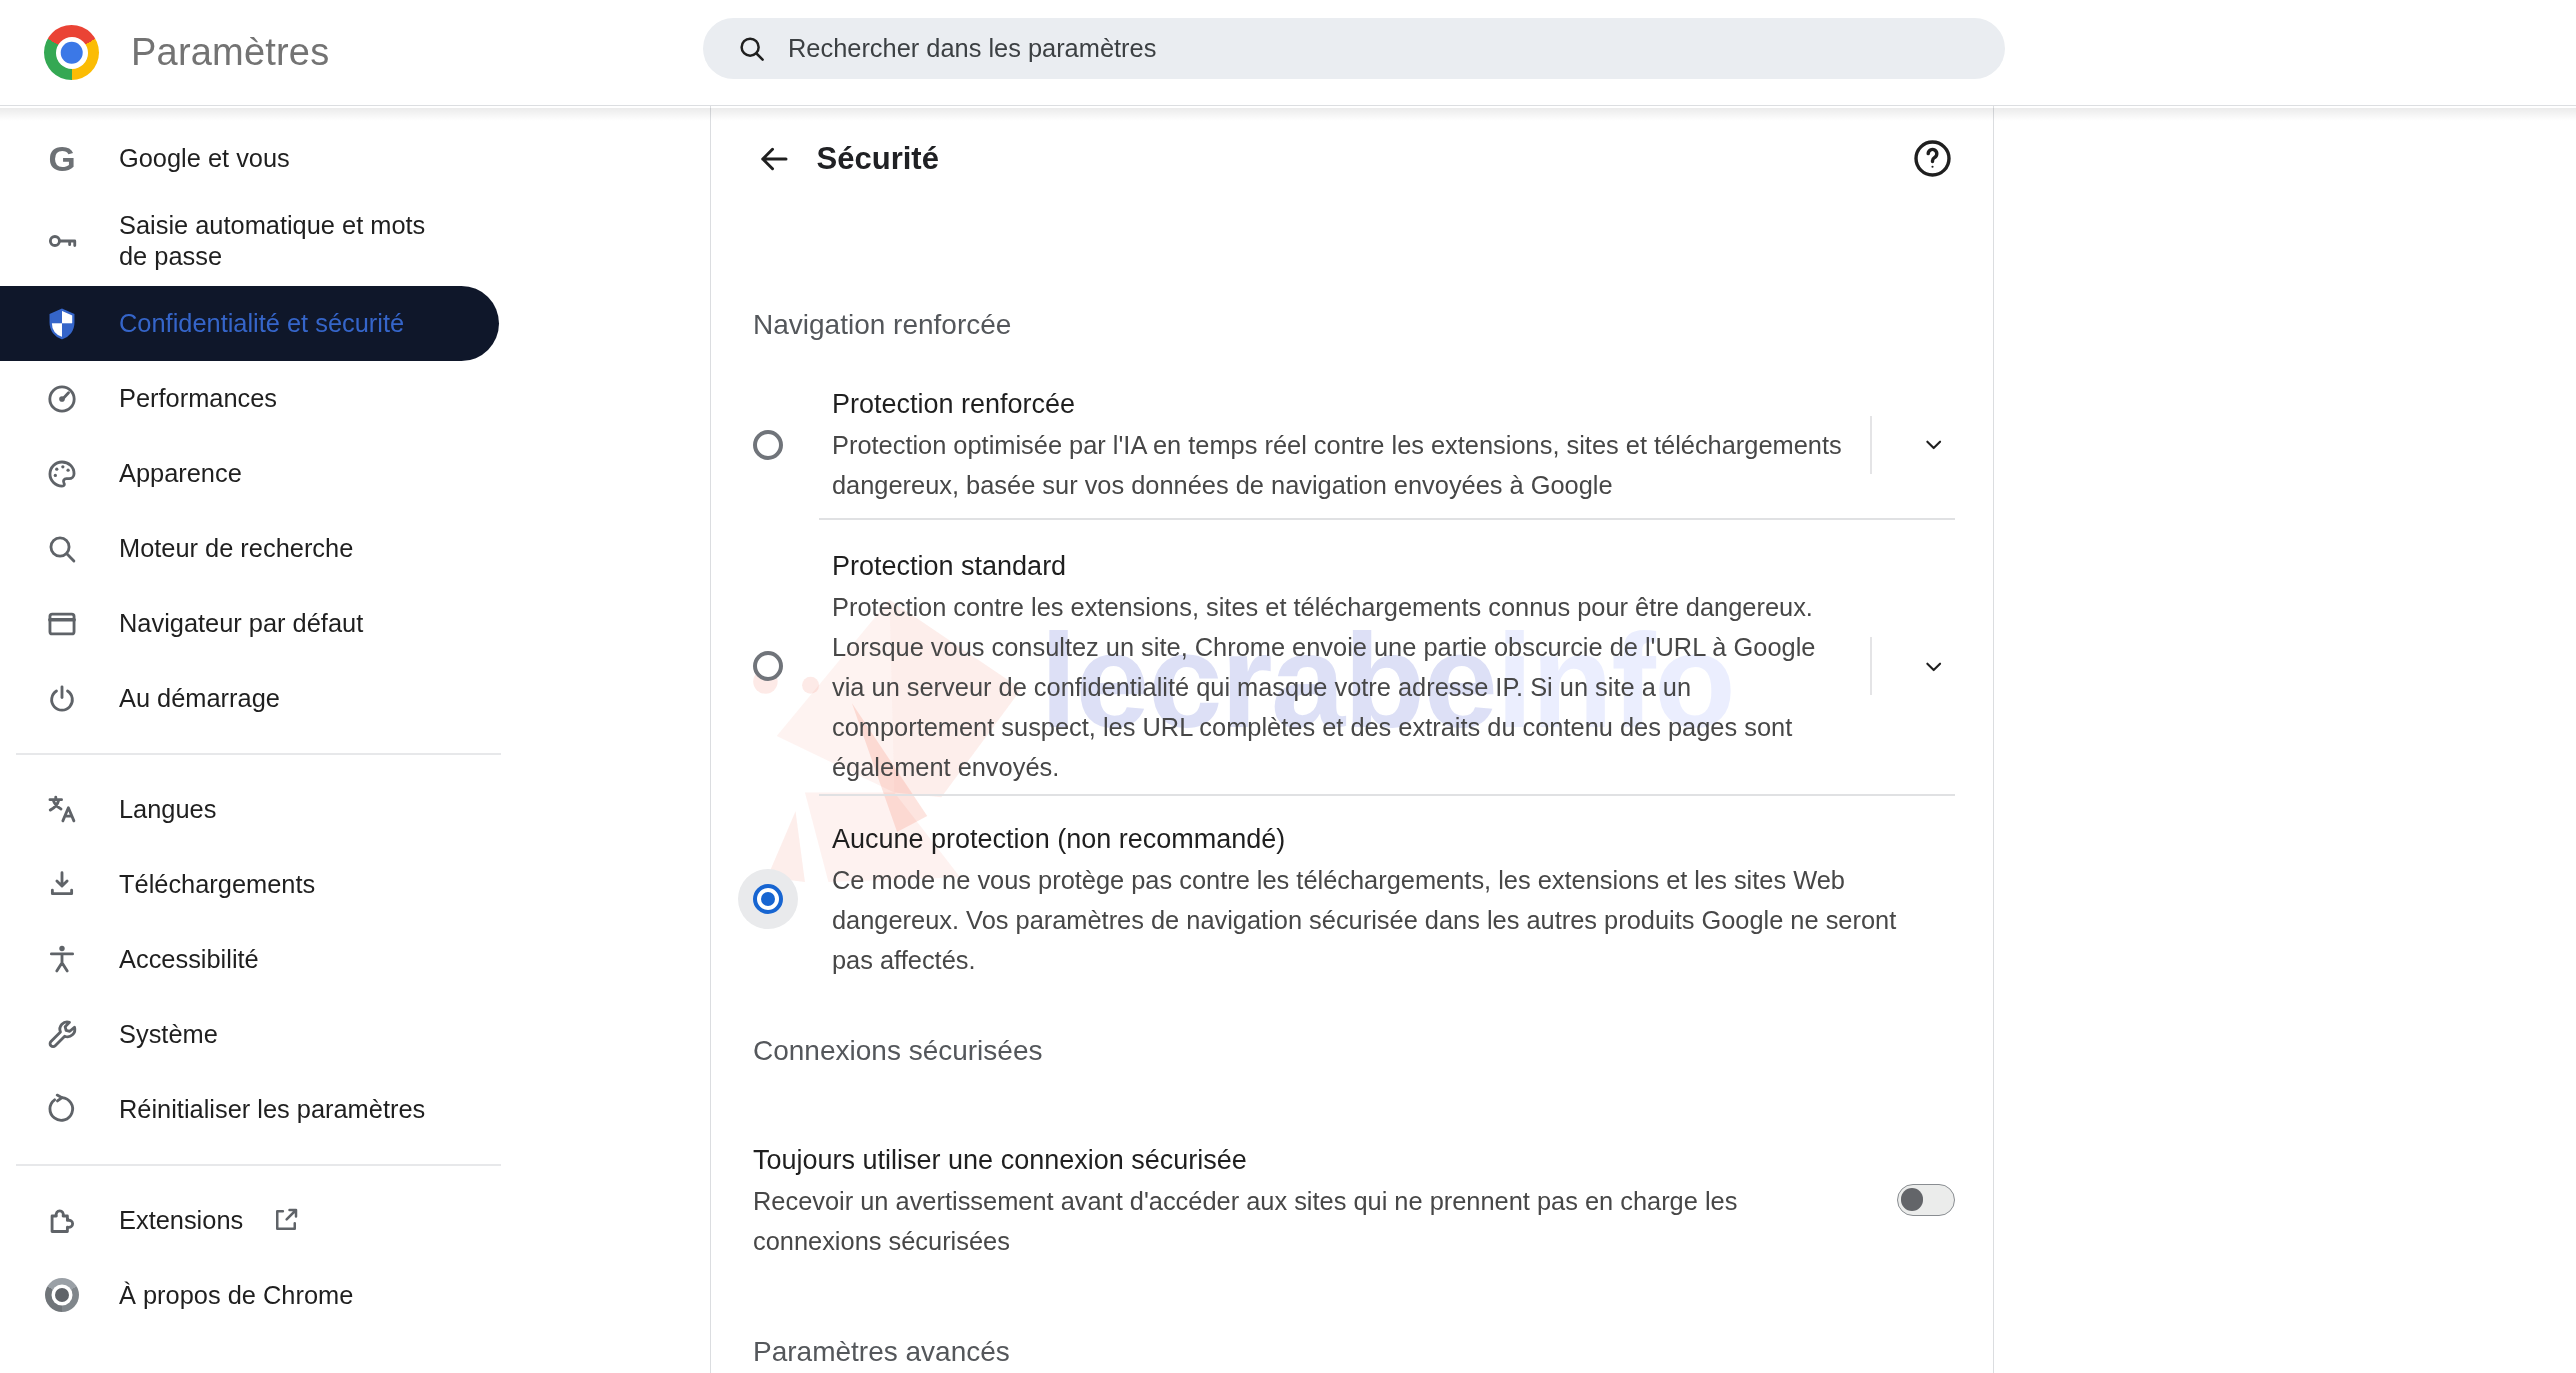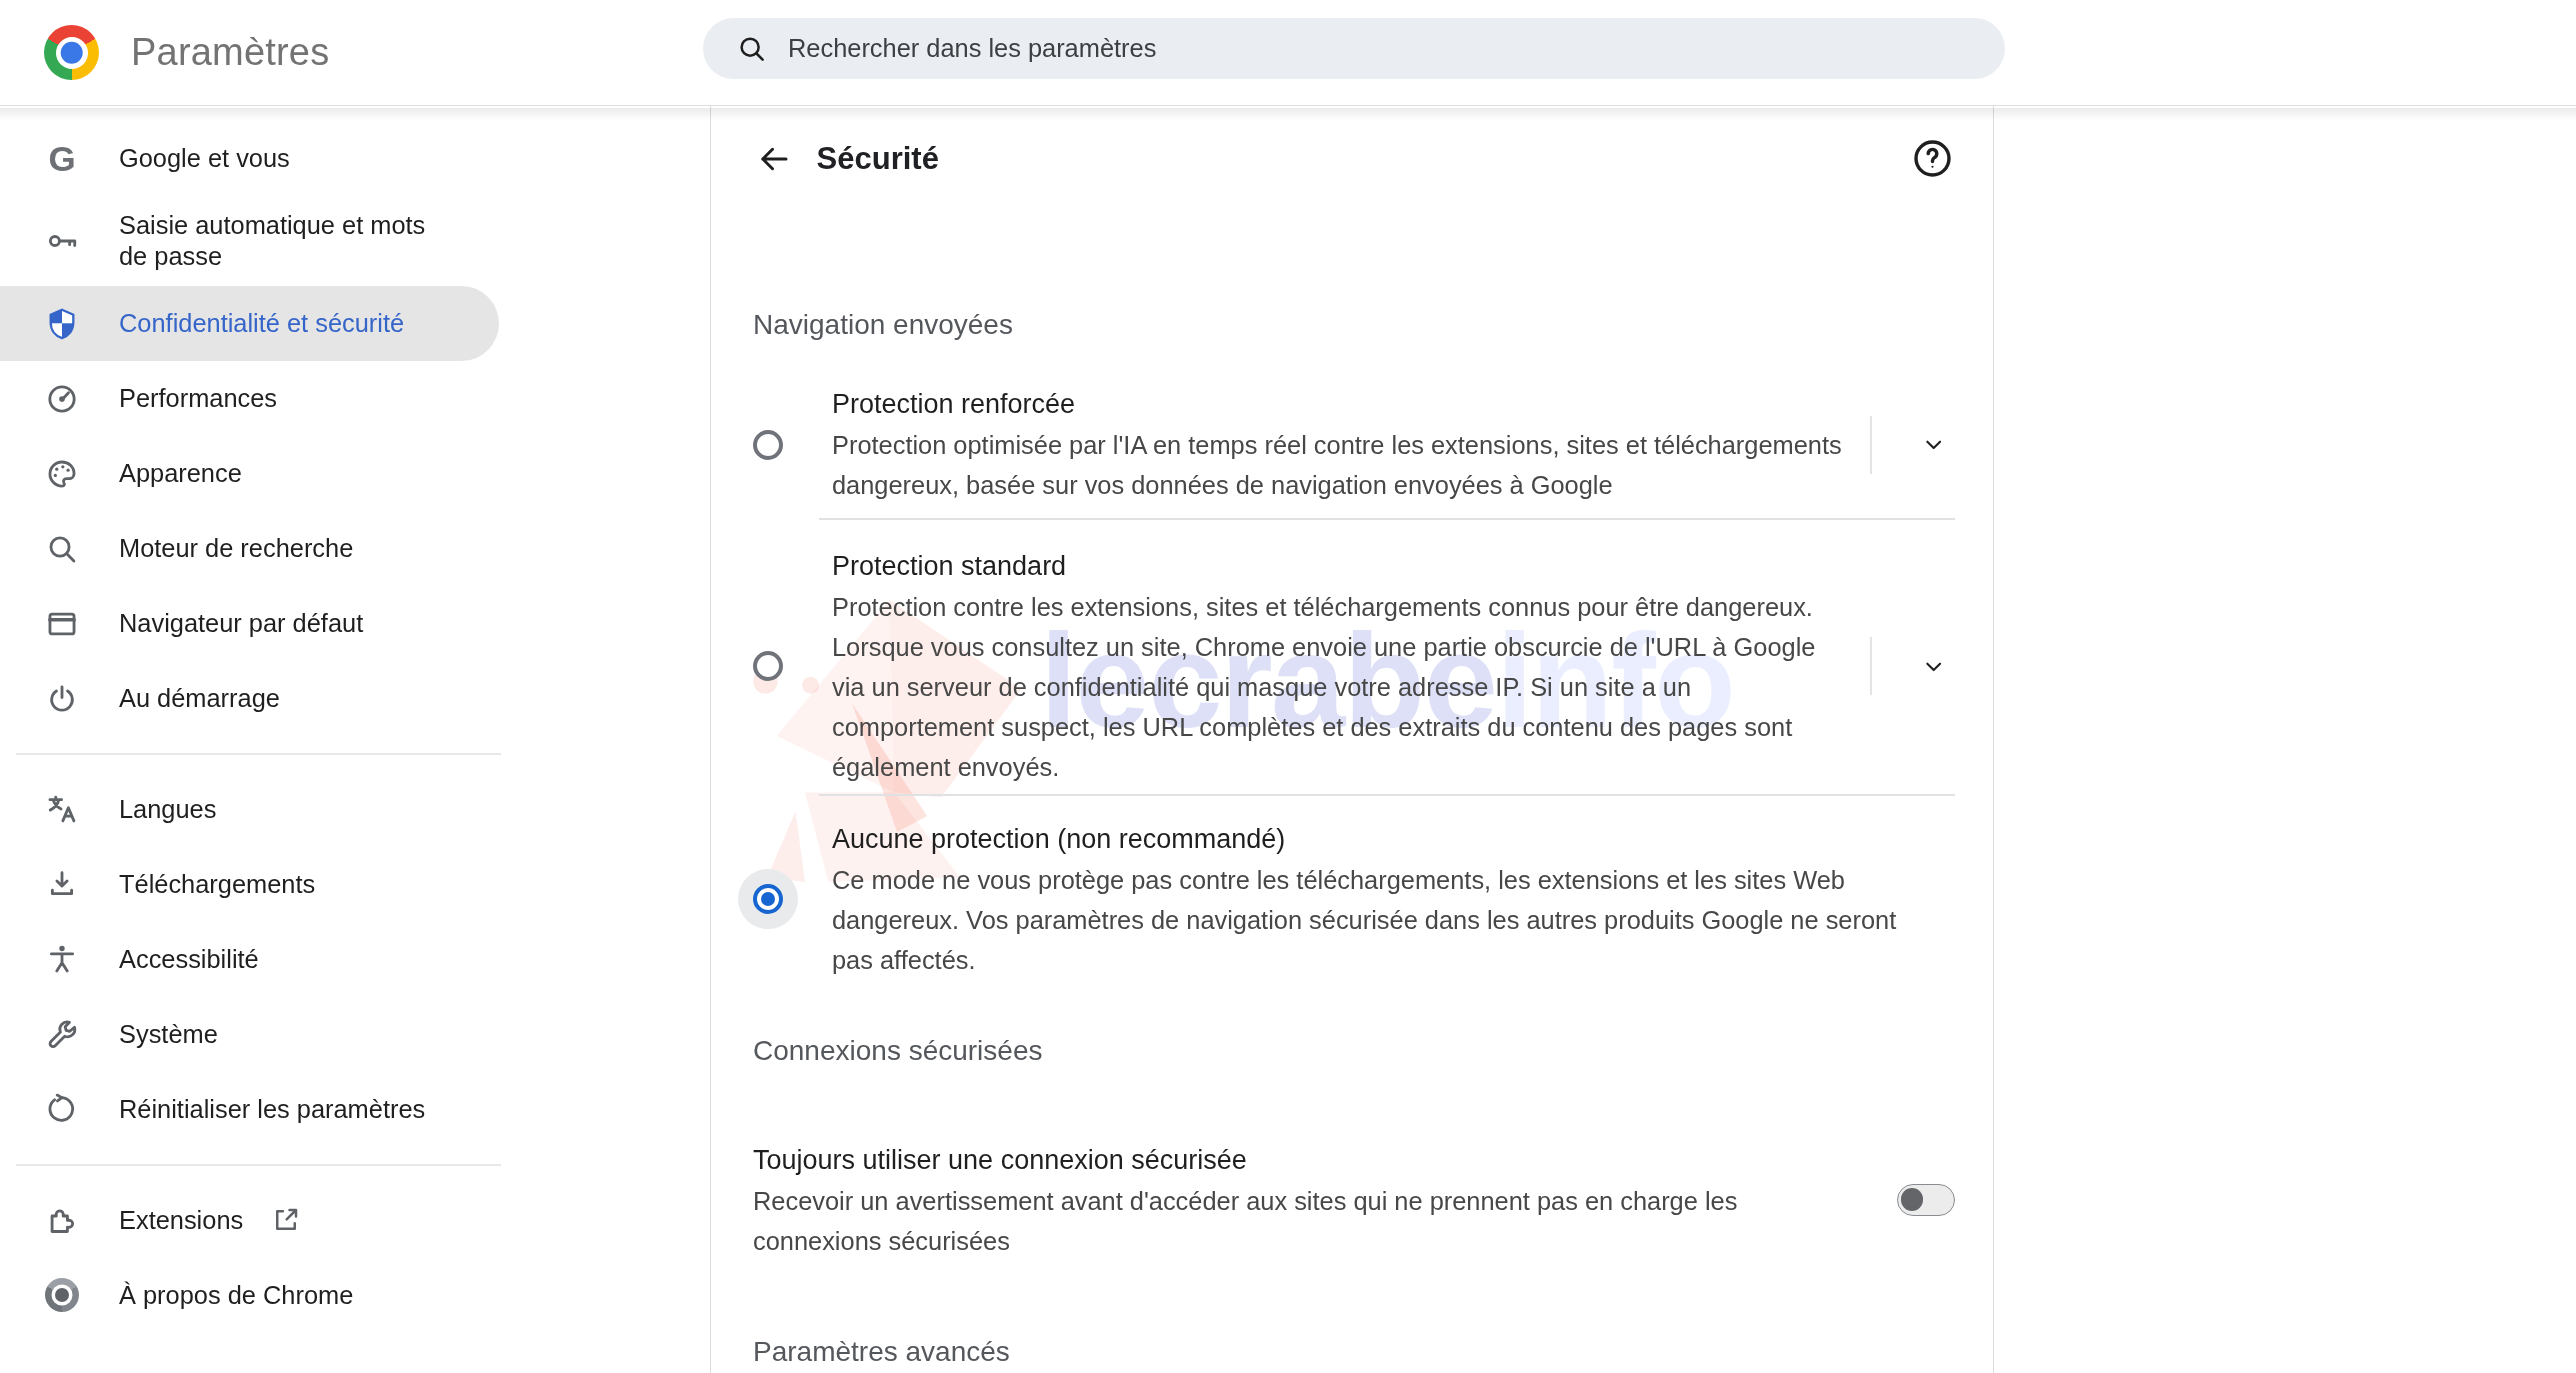--- a/index.html
+++ b/index.html
@@ -29,21 +29,21 @@
   .main { display:flex; height:1267px; }
 
   
   .nav { width:710px; flex-shrink:0; padding-top:15px; }
   .nav-item { height:75px; width:499px; display:flex; align-items:center; padding-left:43px;
     border-radius:0 38px 38px 0; cursor:pointer; }
   .nav-item.tall { height:90px; }
   .nav-icon { width:38px; margin-right:38px; display:flex; align-items:center; justify-content:center;
     flex-shrink:0; }
   .nav-label { font-size:25.4px; line-height:31px; color:#1f1f1f; max-width:329px; }
-  .nav-item.selected { background:#e5e5e5; }
+  .nav-item.selected { background:#0f172a; }
   .nav-item.selected .nav-label { color:#3565c9; font-weight:500; }
   .g-letter { font-size:35px; font-weight:600; color:#6d7175; line-height:38px; }
   .nav-divider { height:1.9px; background:#e7e8ea; margin:17px 0 17px 16px; width:485px; }
   .ext-link { margin-left:28px; display:flex; align-items:center; }
   .chrome-gray { width:34px; height:34px; border-radius:50%; position:relative;
     background:conic-gradient(from -60deg, #9aa0a6 0 120deg, #80868b 120deg 240deg, #6f7control4 240deg 360deg);
     background:conic-gradient(from -60deg, #9aa0a6 0 120deg, #80868b 120deg 240deg, #707579 240deg 360deg); }
   .chrome-gray::before { content:""; position:absolute; left:50%; top:50%; width:21px; height:21px;
     transform:translate(-50%,-50%); background:#fff; border-radius:50%; }
   .chrome-gray::after { content:""; position:absolute; left:50%; top:50%; width:14px; height:14px;
@@ -319,21 +319,21 @@
         <span class="page-title">Sécurité</span>
         <span class="help-btn">
           <svg viewBox="0 0 24 24" width="43" height="43" fill="none" stroke="#1f1f1f" stroke-width="1.9">
             <circle cx="12" cy="12" r="9.2"></circle>
             <path d="M9.6 9.3 a2.4 2.4 0 1 1 3.6 2.1 c-.8.5-1.2 1-1.2 1.9 v.4" stroke-linecap="round"></path>
             <circle cx="12" cy="16.6" r="0.6" fill="#1f1f1f" stroke="none"></circle>
           </svg>
         </span>
       </div>
 
-      <div class="section-header" id="sb-header">Navigation envoyées</div>
+      <div class="section-header" id="sb-header">Navigation renforcée</div>
 
       <div class="option-row" id="row-enhanced">
         <div class="radio-col">
           <span class="radio-off"></span>
         </div>
         <div class="opt-texts">
           <div class="opt-title">Protection renforcée</div>
           <div class="opt-desc">Protection optimisée par l'IA en temps réel contre les extensions, sites et téléchargements dangereux, basée sur vos données de navigation envoyées à Google</div>
         </div>
         <div class="expand-col">

